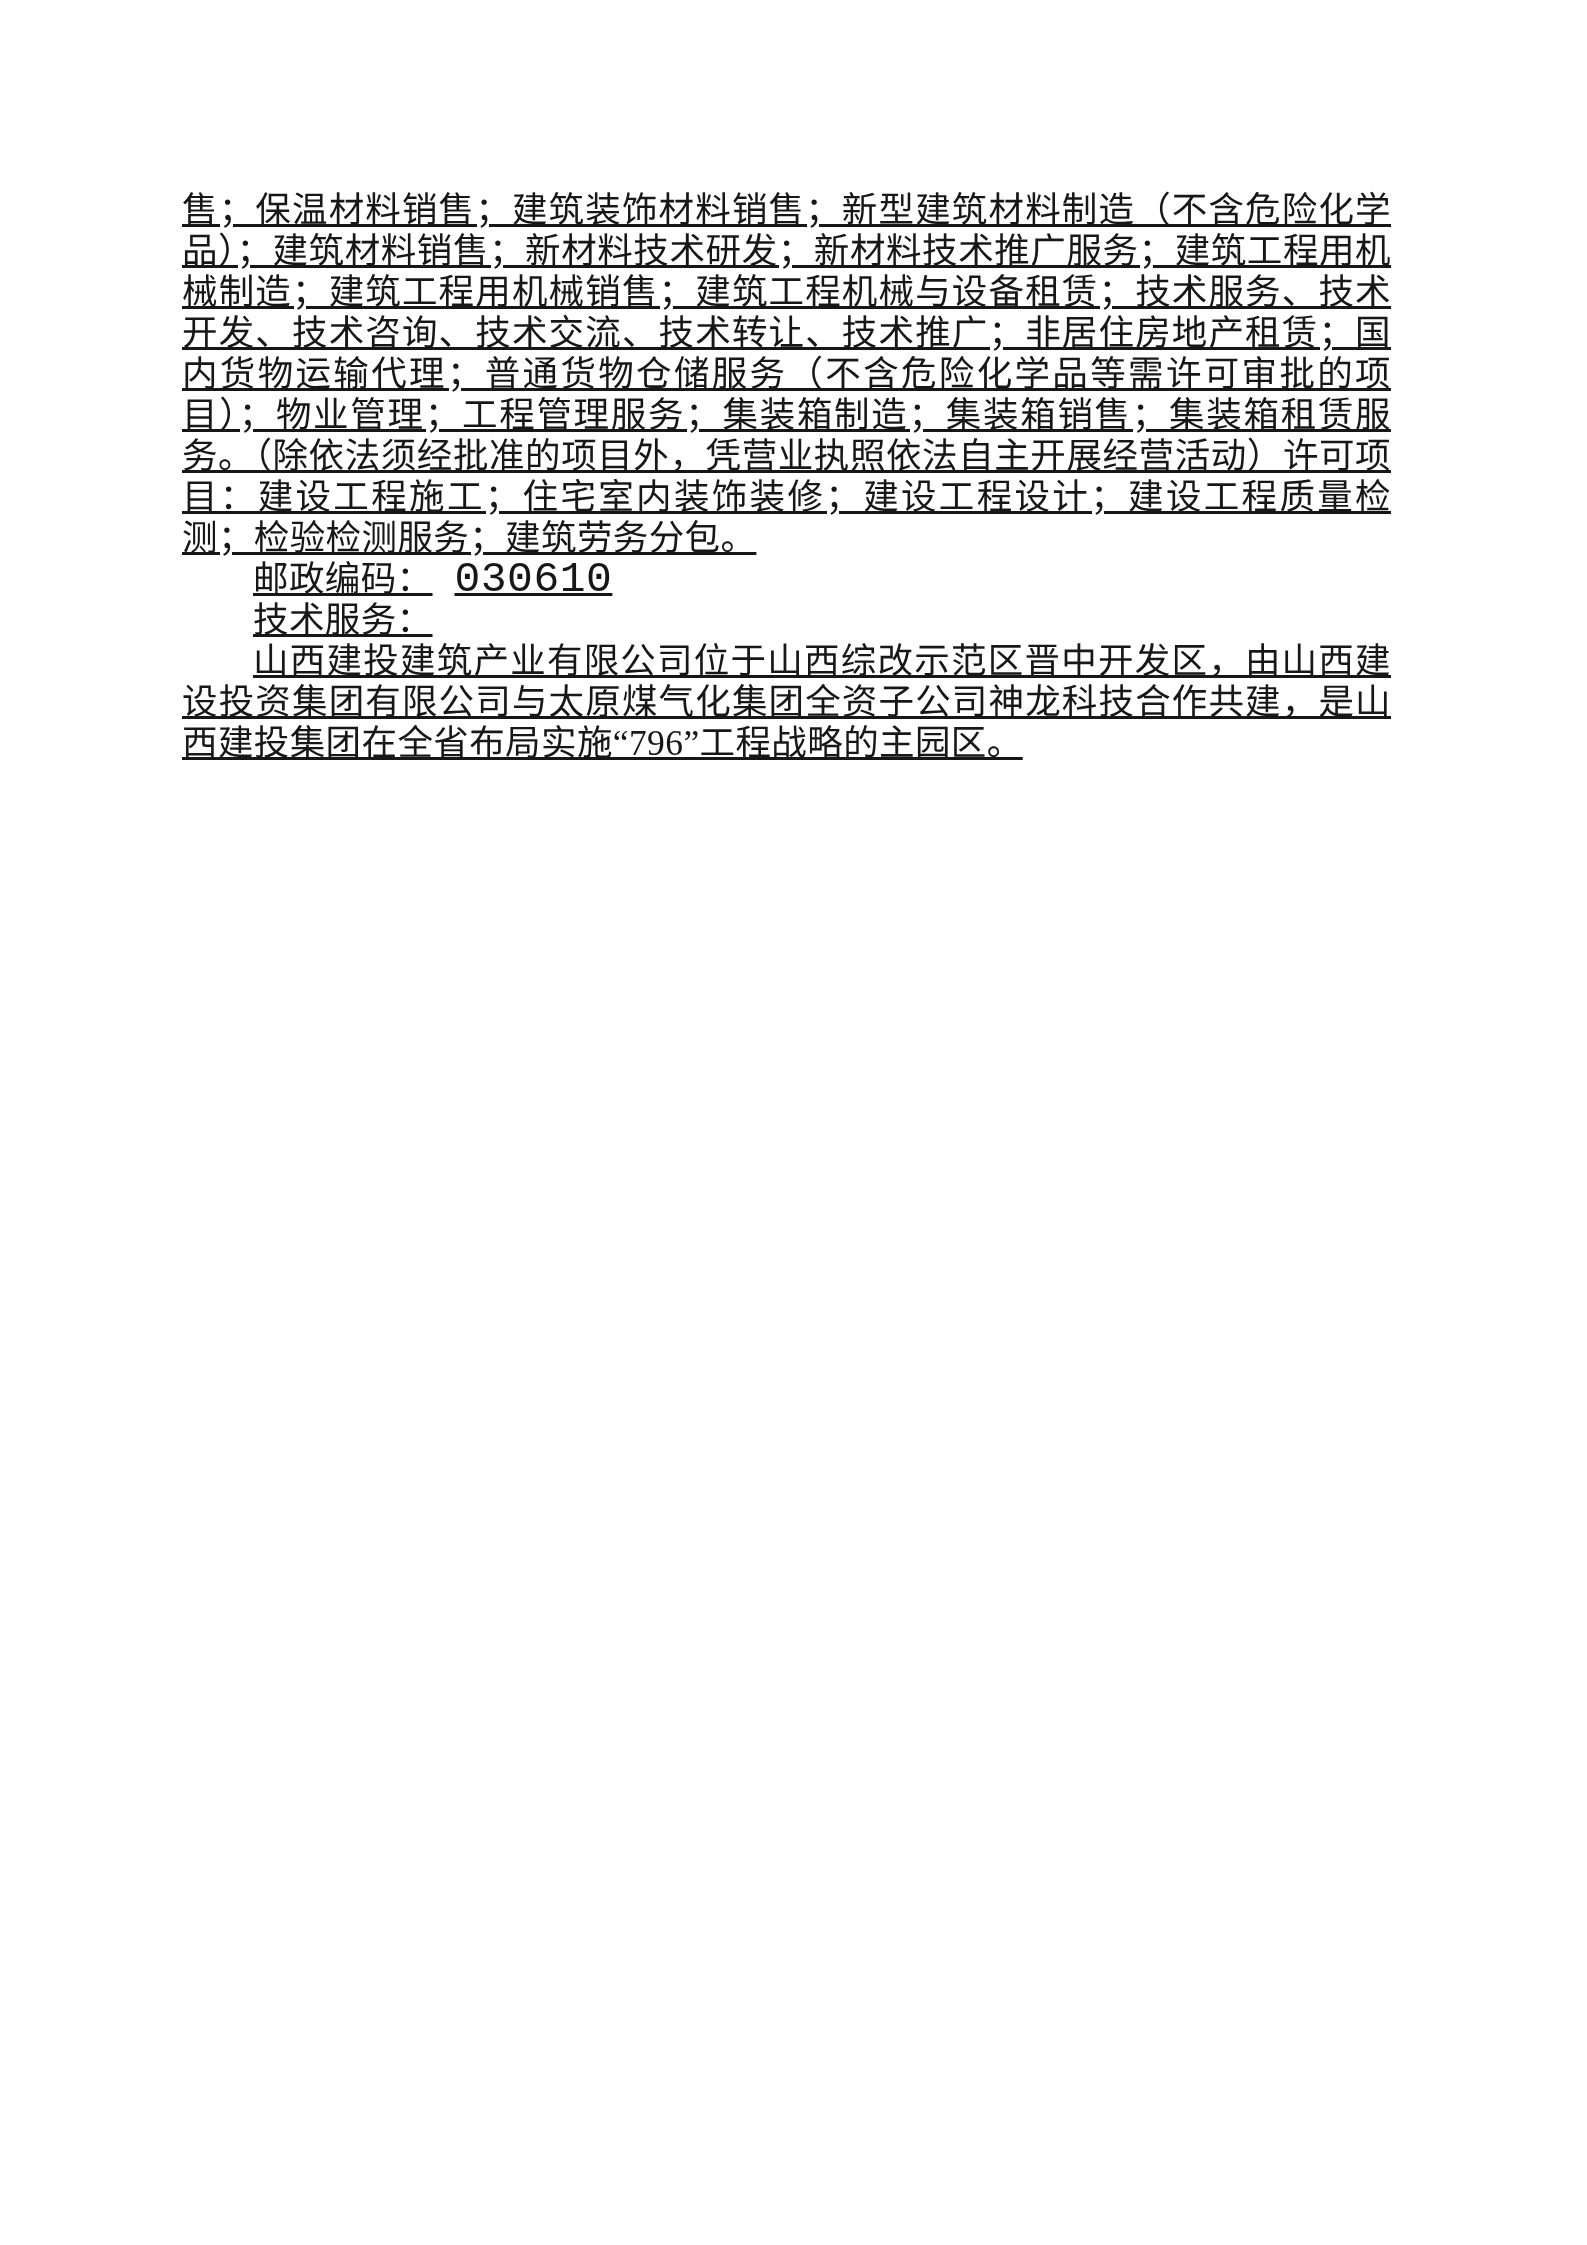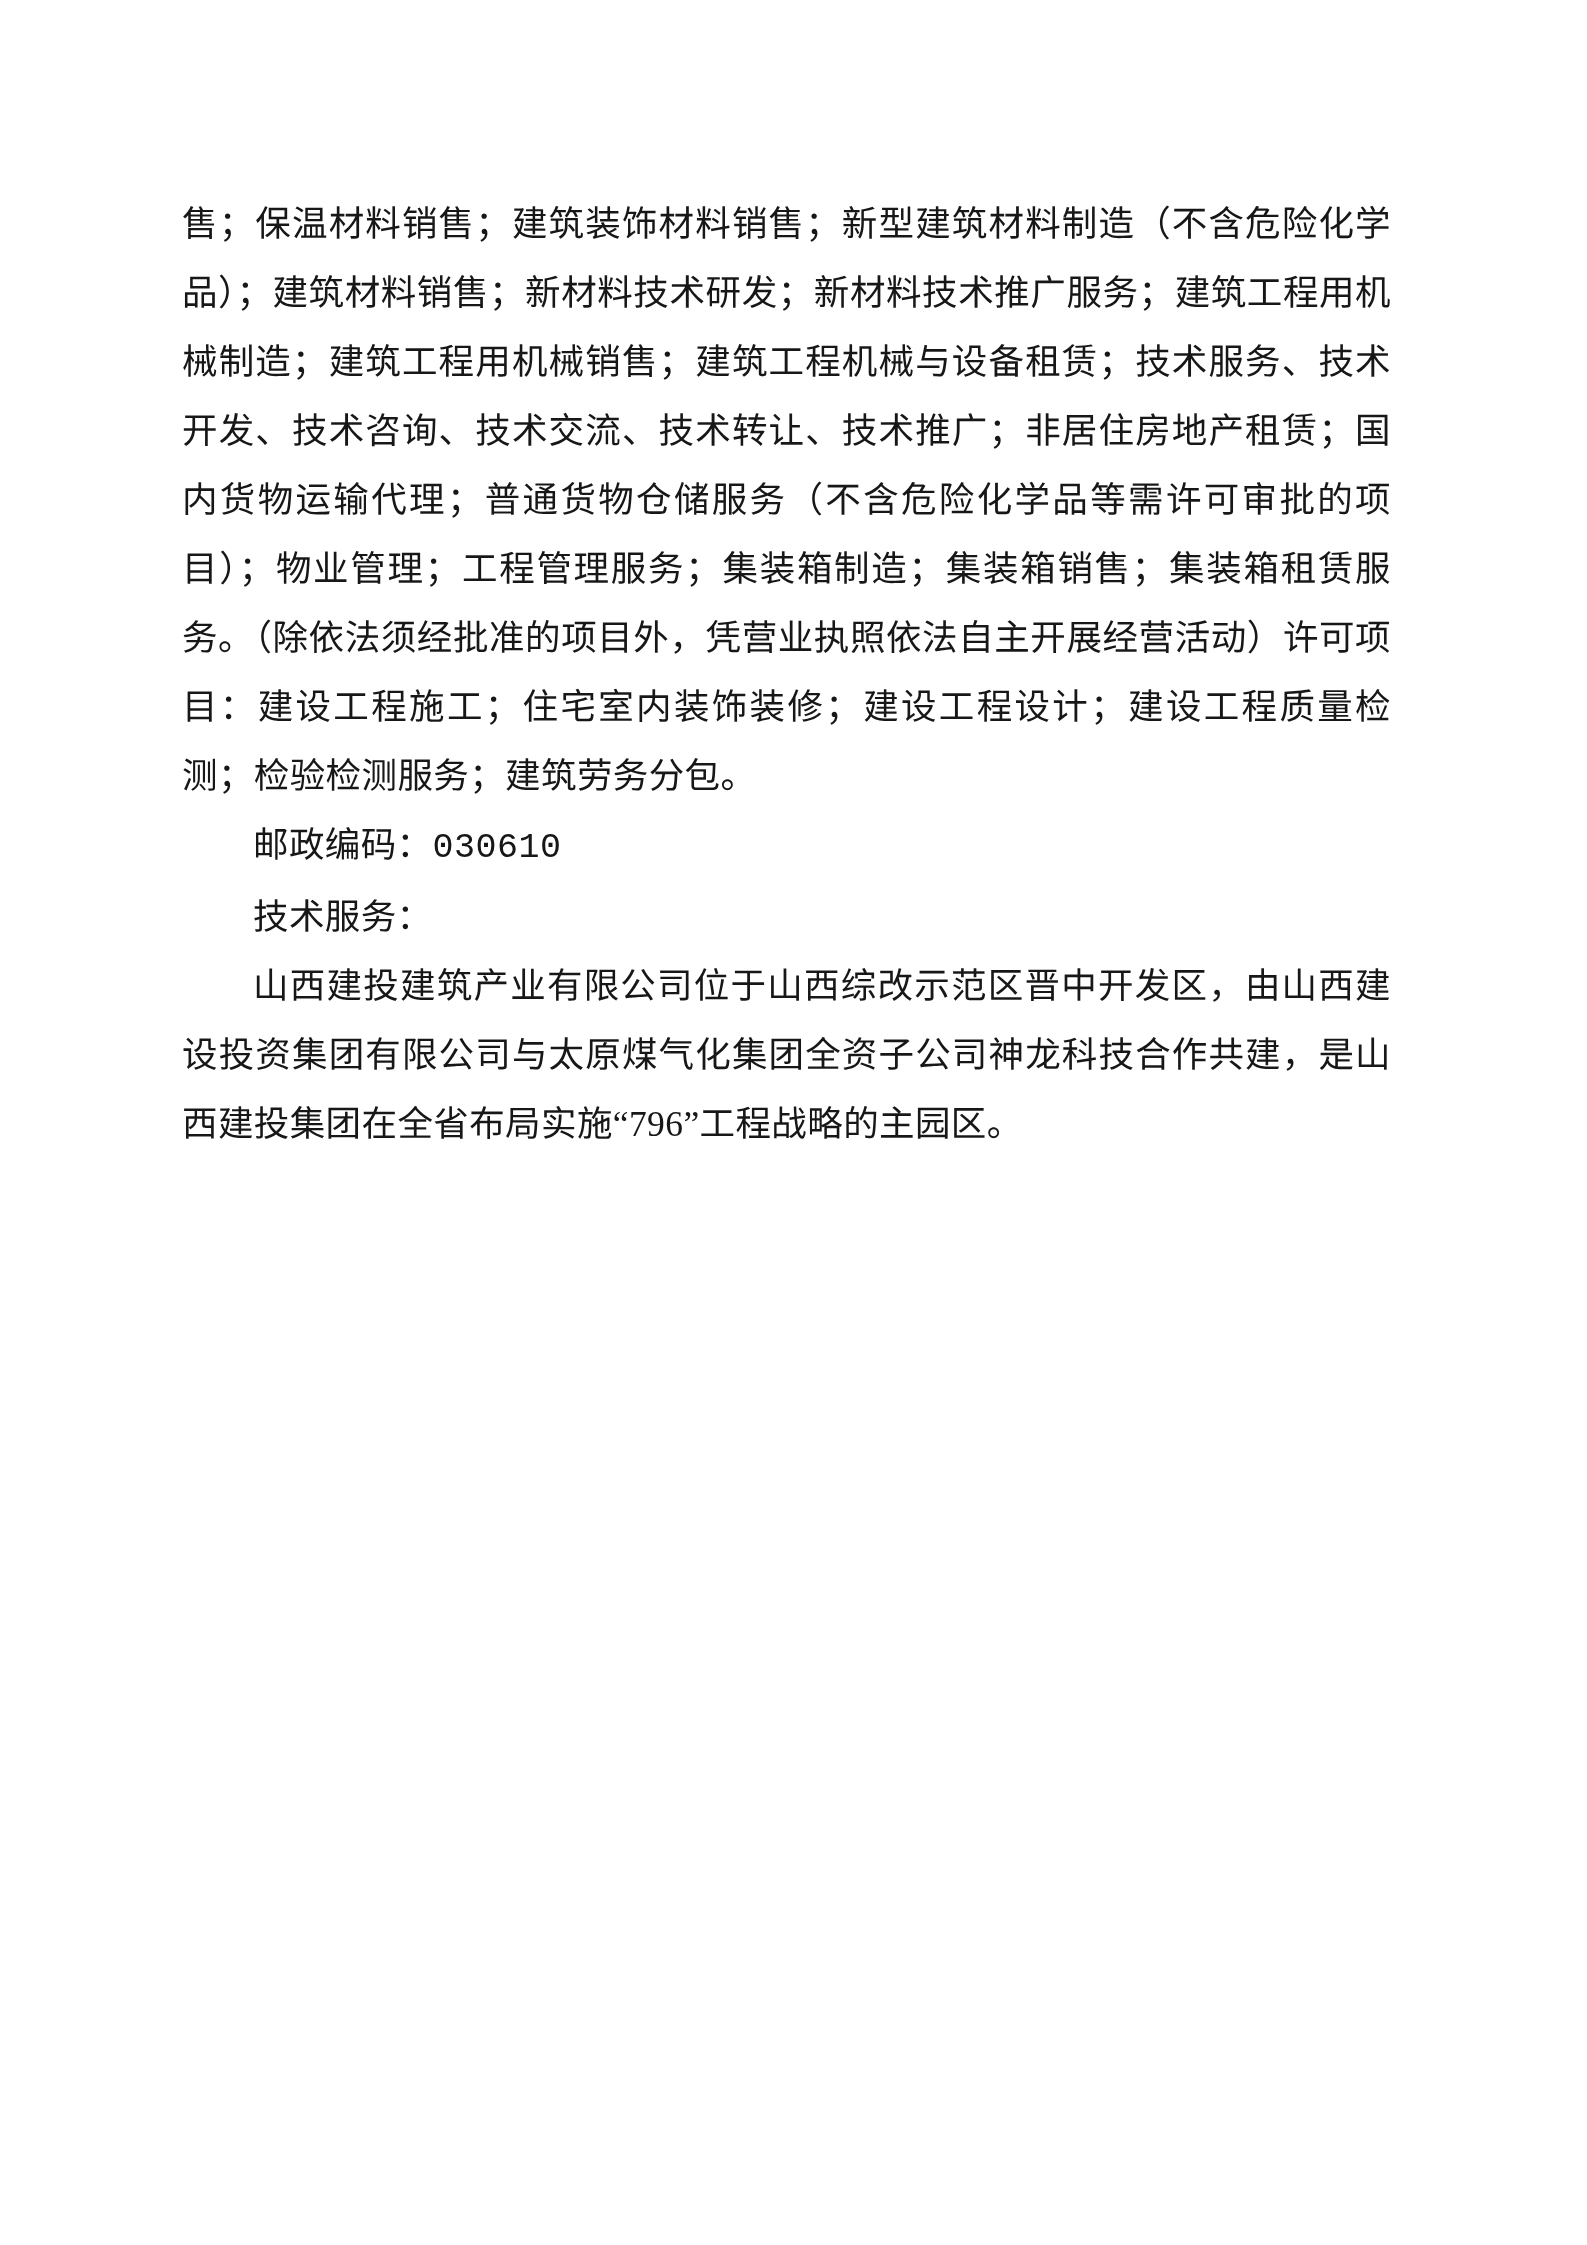--- a/index.html
+++ b/index.html
@@ -17,40 +17,42 @@
   .page {
     position: relative;
     width: 1587px;
     height: 2245px;
     background: #ffffff;
     box-sizing: border-box;
     padding: 190px 196px 120px 182px;
   }
   .doc-body {
     font-size: 35.5px;
-    line-height: 69px;
+    line-height: 41px;
     letter-spacing: 0.4px;
     text-align: justify;
     text-justify: inter-ideograph;
     color: #171717;
+    text-decoration: underline;
   }
   .para {
     margin: 0;
     text-indent: 0;
   }
   .para.indent {
     text-indent: 2em;
   }
   .para + .para {
     margin-top: 0;
   }
   .mono {
     font-family: "Liberation Mono", "DejaVu Sans Mono", monospace;
-    font-size: 35px;
+    font-size: 43px;
     letter-spacing: 0.5px;
+    margin-left: 22px;
   }
   .spaced-block {
     margin-top: 0;
   }
 </style>
 </head>
 <body>
 
 <div class="page">
   <div class="doc-body">

